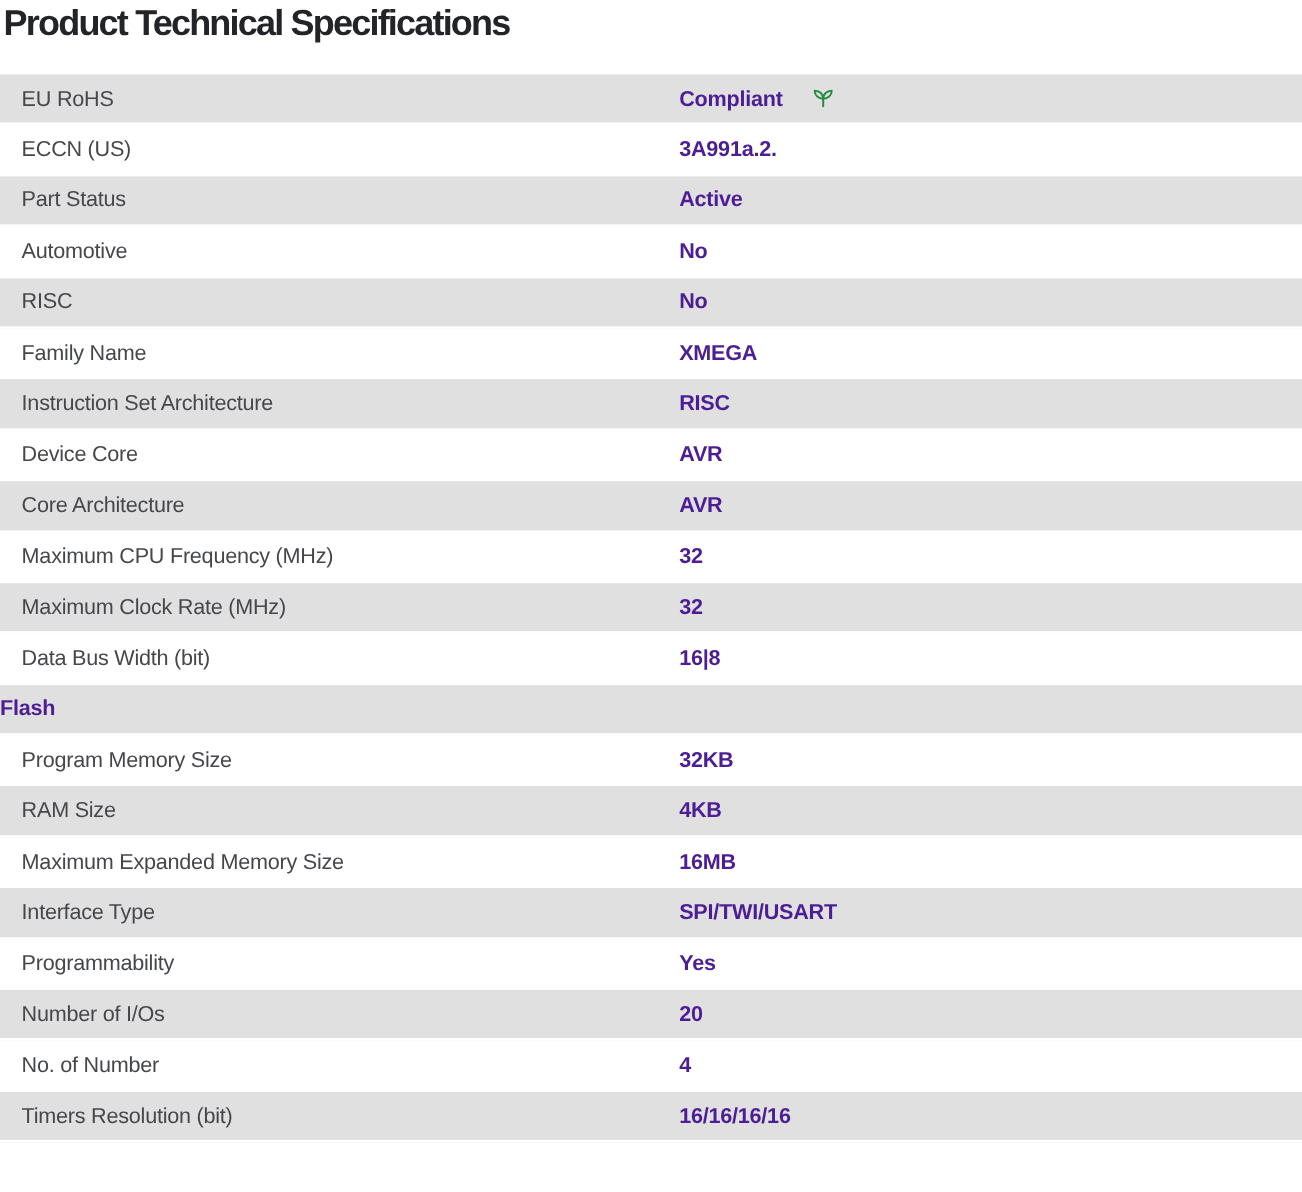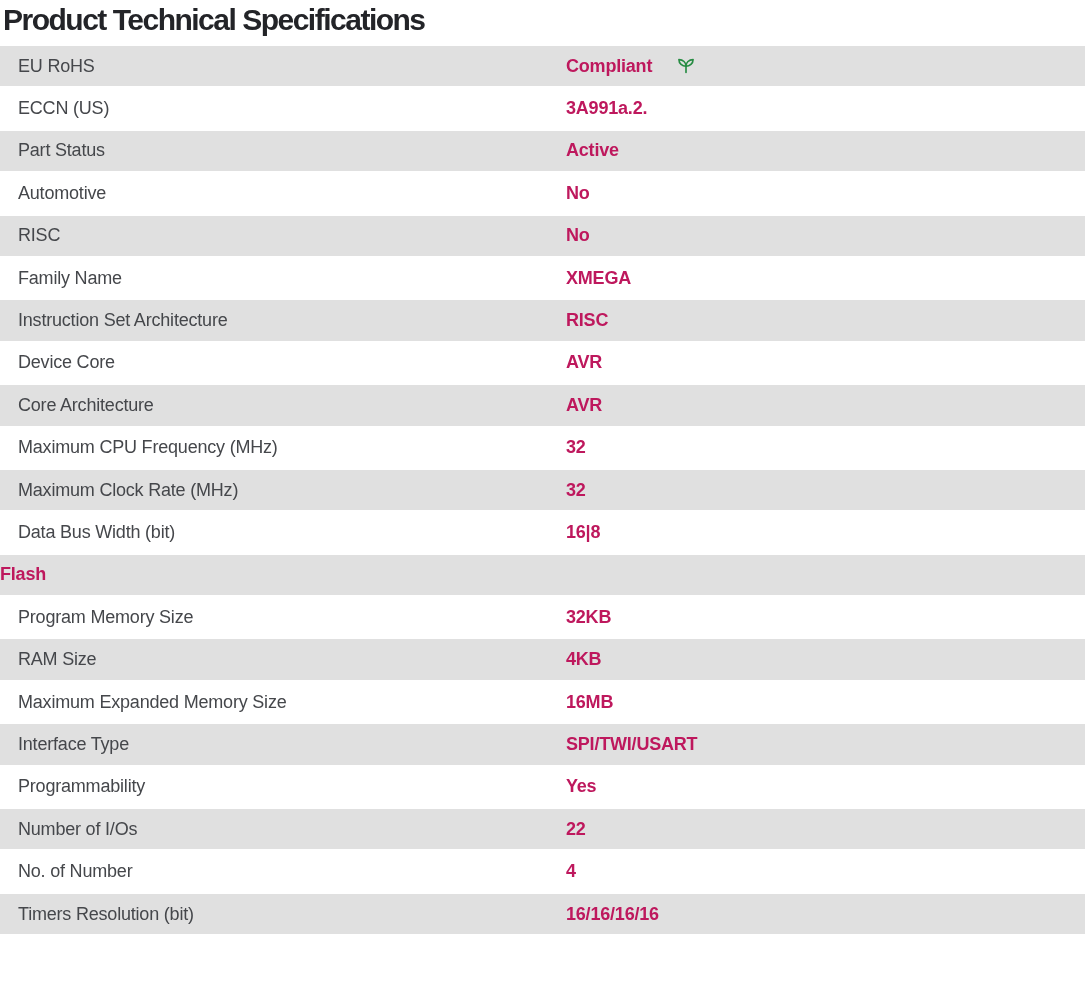--- a/index.html
+++ b/index.html
@@ -9,21 +9,21 @@
     width: 1085px;
     font-family: "Liberation Sans", "DejaVu Sans", sans-serif;
   }
   .page {
     width: 1085px;
     height: 993px;
     overflow: hidden;
     background: #ffffff;
   }
   .header {
-    height: 46px;
+    height: 62px;
     box-sizing: border-box;
     padding: 3px 0 0 3px;
   }
   .page-title {
     margin: 0;
     font-size: 30px;
     font-weight: 700;
     letter-spacing: -1.5px;
     color: #232428;
     line-height: 1.1;
@@ -49,21 +49,21 @@
     letter-spacing: -0.2px;
     color: #45474b;
   }
   .spec-value {
     display: flex;
     align-items: center;
     gap: 24px;
     font-size: 18px;
     letter-spacing: -0.2px;
     font-weight: 700;
-    color: #be185d;
+    color: #4c1d95;
   }
   .leaf-icon {
     display: inline-flex;
     align-items: center;
     margin-top: -2px;
     cursor: pointer;
   }
 </style>
 </head>
 <body>
@@ -220,21 +220,21 @@
     <div class="spec-label">Programmability</div>
     <div class="spec-value-wrap spec-value">
       <span>Yes</span>
 
     </div>
   </div>
 
   <div class="spec-row">
     <div class="spec-label">Number of I/Os</div>
     <div class="spec-value-wrap spec-value">
-      <span>22</span>
+      <span>20</span>
 
     </div>
   </div>
 
   <div class="spec-row">
     <div class="spec-label">No. of Number</div>
     <div class="spec-value-wrap spec-value">
       <span>4</span>
 
     </div>

